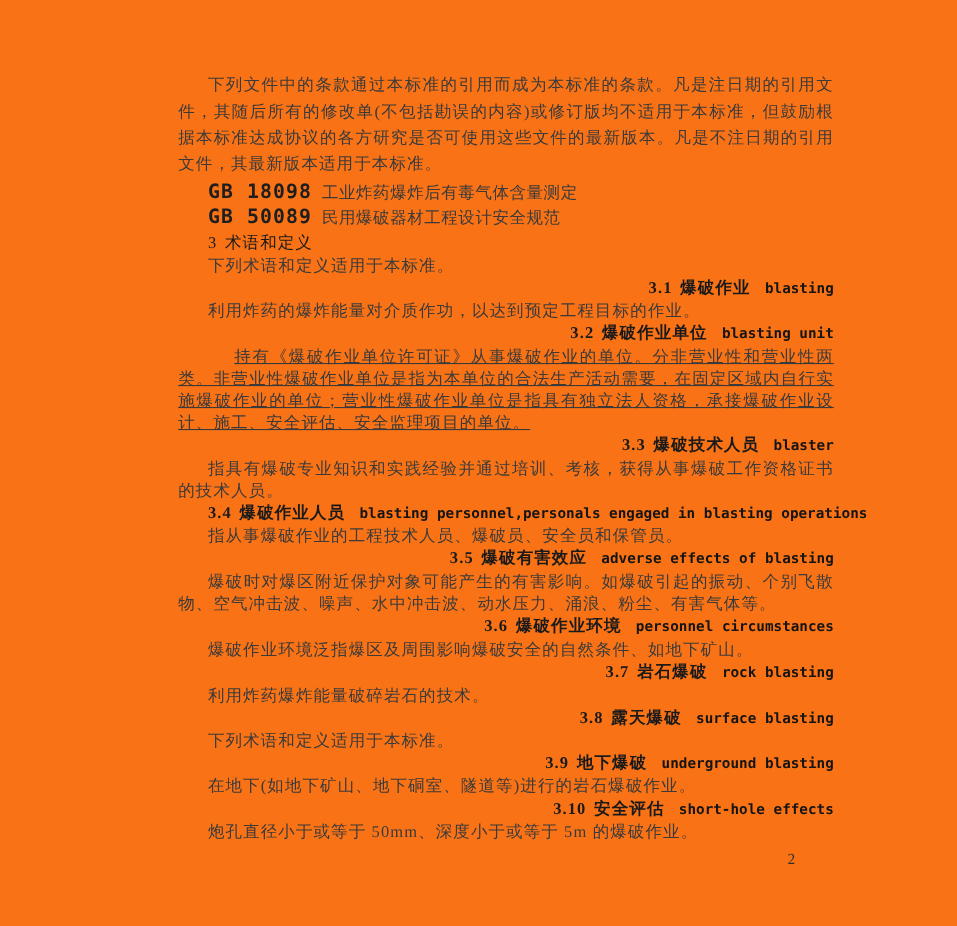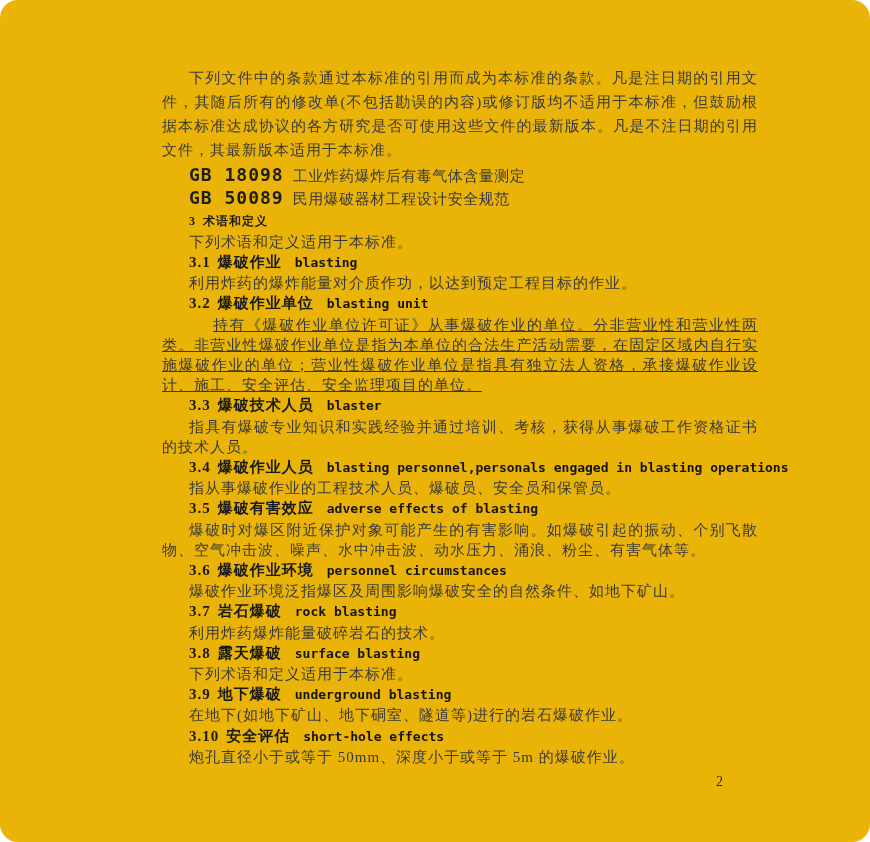--- a/index.html
+++ b/index.html
@@ -1,25 +1,24 @@
 <!DOCTYPE html>
 <html><head>
 <meta charset="utf-8">
 <style>
   * { margin: 0; padding: 0; box-sizing: border-box; }
   html, body { background: #ffffff; }
   .page {
     position: relative;
     width: 870px;
     height: 842px;
-    background: #eab308;
+    background: #f97316;
     font-family: "Liberation Serif", "DejaVu Serif", serif;
     color: #3a3a3a;
     overflow: hidden;
-    border-radius: 18px;
   }
   .content {
     position: absolute;
     left: 162px;
     top: 66px;
     width: 596px;
   }
   .intro {
     font-size: 15px;
     line-height: 24px;
@@ -38,42 +37,43 @@
   }
   .ref-code {
     font-family: "DejaVu Sans Mono", monospace;
     font-weight: bold;
     font-size: 18px;
     color: #1e1e1e;
     letter-spacing: 1px;
     margin-right: 9px;
   }
   .sec-heading {
-    font-size: 12px;
-    font-weight: bold;
+    font-size: 15px;
+    font-weight: normal;
     color: #1a1a1a;
     letter-spacing: 1px;
     padding-left: 27px;
     line-height: 21px;
   }
   .sec-num { margin-right: 7px; }
   .lead {
     font-size: 15px;
     letter-spacing: 1px;
     padding-left: 27px;
     line-height: 20px;
   }
   .term-heading {
     font-size: 15px;
     font-weight: bold;
     color: #1a1a1a;
     letter-spacing: 1px;
     padding-left: 27px;
     line-height: 20.2px;
     white-space: nowrap;
+    text-align: right;
   }
   .term-num { margin-right: 7px; }
   .term-zh { margin-right: 13px; }
   .term-en {
     font-family: "DejaVu Sans Mono", monospace;
     font-size: 13px;
     letter-spacing: 0;
     color: #141414;
   }
   .term-def {

